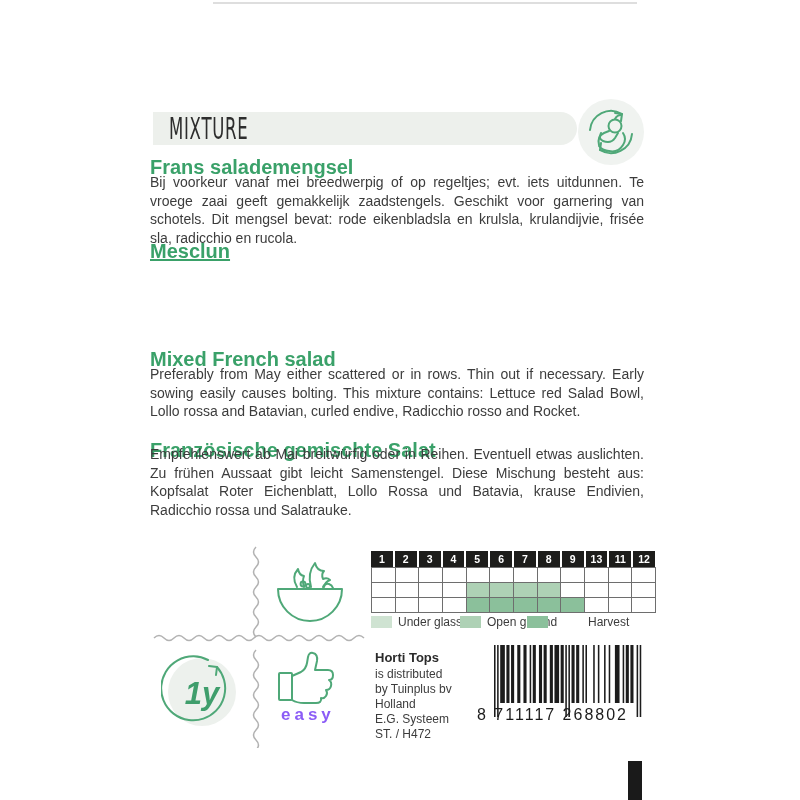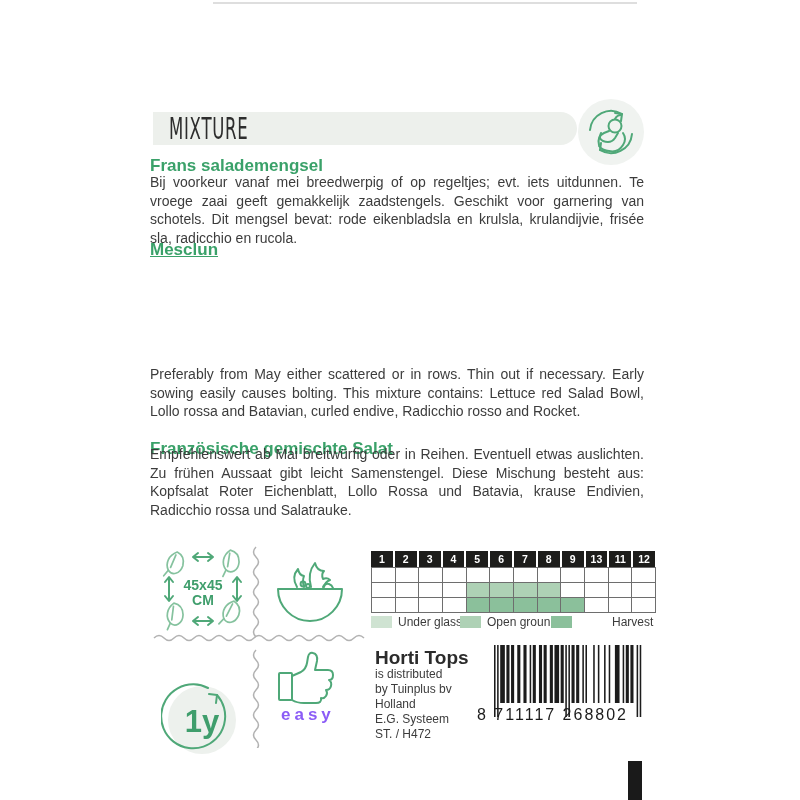--- a/index.html
+++ b/index.html
@@ -13,21 +13,21 @@
   .band{left:153px;top:112px;width:424px;height:33px;background:#edf0ec;
         border-radius:0 17px 17px 0;display:flex;align-items:center;}
   .band-title{font-family:"DejaVu Sans",sans-serif;font-weight:500;font-size:23px;
         color:#2d2d2d;letter-spacing:1px;transform:scale(.72,1.28);
         transform-origin:0 55%;margin-left:16px;white-space:nowrap;}
   .logo-circle{left:578px;top:99px;width:66px;height:66px;border-radius:50%;
         background:#f0f3f0;}
   .logo-circle svg{position:absolute;left:1px;top:1px;}
 
   
-  .sec-head{left:150px;width:494px;font-size:17px;font-weight:bold;color:#3aa169;}
+  .sec-head{left:150px;width:494px;font-size:20px;font-weight:bold;color:#3aa169;}
   .sec-body{left:150px;width:494px;font-size:14px;line-height:18.6px;color:#3c3c3c;
         text-align:justify;}
   .h1{top:156px;} .b1{top:173px;}
   .h2{top:240px;text-decoration:underline;} .b2{top:269px;}
   .h3{top:348px;} .b3{top:365px;}
   .h4{top:439px;} .b4{top:445px;}
 
   
   .wavy{stroke:#b2b2b2;stroke-width:1.5;fill:none;}
 
@@ -42,27 +42,27 @@
   .cal-header{left:371px;top:551px;width:284px;display:grid;
         grid-template-columns:repeat(12,1fr);gap:2px;}
   .mcell{height:16px;background:#1d1d1b;color:#fff;font-size:10.5px;font-weight:bold;
         text-align:center;line-height:16px;}
   .cal-grid{left:371px;top:567px;width:284px;display:grid;
         grid-template-columns:repeat(12,1fr);border-left:1px solid #6e6e6e;
         border-top:1px solid #6e6e6e;}
   .gcell{height:14px;border-right:1px solid #6e6e6e;border-bottom:1px solid #6e6e6e;
         background:#fff;}
   .legend-item{top:615px;display:flex;align-items:center;gap:6px;}
-  .leg1{left:371px;} .leg2{left:460px;} .leg3{left:551px;gap:40px;}
+  .leg1{left:371px;} .leg2{left:460px;} .leg3{left:527px;gap:40px;}
   .legend-swatch{width:21px;height:12px;display:inline-block;}
   .legend-label{font-size:12px;color:#3c3c3c;white-space:nowrap;}
 
   
   .dist{left:375px;top:650px;width:110px;color:#3c3c3c;font-size:12px;line-height:15px;}
-  .dist-name{font-weight:bold;font-size:19px;color:#2b2b2b;margin-bottom:2px;}
+  .dist-name{font-weight:bold;font-size:13px;color:#2b2b2b;margin-bottom:2px;}
   .barcode-digits{left:477px;top:706px;width:180px;font-size:16px;color:#1c1c1c;
         letter-spacing:2px;white-space:nowrap;}
   [data-name="barcode-bars"] rect{fill:#1c1c1c;}
   .print-mark{left:628px;top:761px;width:14px;height:39px;background:#1a1a1a;}
 </style>
 </head>
 <body>
 
 <div id="page" data-name="seed-packet-back">
 
@@ -88,48 +88,26 @@
         <path d="M44 33 q4 6 0 12 q-5 8 -14 6 q-7 -1 -10 -5"></path>
       </g>
     </svg>
   </div>
 
   <div class="abs sec-head h1" data-name="section-heading-nl">Frans salademengsel</div>
   <div class="abs sec-body b1" data-name="section-body-nl">Bij voorkeur vanaf mei breedwerpig of op regeltjes; evt. iets uitdunnen. Te vroege zaai geeft gemakkelijk zaadstengels. Geschikt voor garnering van schotels. Dit mengsel bevat: rode eikenbladsla en krulsla, krulandijvie, frisée sla, radicchio en rucola.</div>
 
   <div class="abs sec-head h2" data-name="section-heading-fr">Mesclun</div>
 
+  <div class="abs sec-head h3" data-name="section-heading-en">Mixed French salad</div>
   <div class="abs sec-body b3" data-name="section-body-en">Preferably from May either scattered or in rows. Thin out if necessary. Early sowing easily causes bolting. This mixture contains: Lettuce red Salad Bowl, Lollo rossa and Batavian, curled endive, Radicchio rosso and Rocket.</div>
 
   <div class="abs sec-head h4" data-name="section-heading-de">Französische gemischte Salat</div>
   <div class="abs sec-body b4" data-name="section-body-de">Empfehlenswert ab Mai breitwürfig oder in Reihen. Eventuell etwas auslichten. Zu frühen Aussaat gibt leicht Samenstengel. Diese Mischung besteht aus: Kopfsalat Roter Eichenblatt, Lollo Rossa und Batavia, krause Endivien, Radicchio rossa und Salatrauke.</div>
 
-  <div class="abs" style="left:159px;top:546px;" data-name="plant-spacing-icon">
-    <svg width="88" height="86" viewBox="0 0 88 86">
-      <defs>
-        <g id="leafg" class="ico-thin">
-          <path d="M14 3 C6 7 3 15 7 22 C11 27 19 25 21 16 C22 9 19 5 14 3 Z"></path>
-          <path d="M13 6 L9 19" fill="none"></path>
-          <path d="M7 22 L3 28" fill="none"></path>
-        </g>
-      </defs>
-      <use href="#leafg" transform="translate(3,3) rotate(6 14 15)"></use>
-      <use href="#leafg" transform="translate(59,1) rotate(-8 14 15)"></use>
-      <use href="#leafg" transform="translate(3,54) rotate(-10 14 15)"></use>
-      <use href="#leafg" transform="translate(59,52) rotate(10 14 15)"></use>
-      <g class="ico">
-        <path d="M35 11 H53 M39 7 L34 11 L39 15 M49 7 L54 11 L49 15"></path>
-        <path d="M35 75 H53 M39 71 L34 75 L39 79 M49 71 L54 75 L49 79"></path>
-        <path d="M10 32 V54 M6 36 L10 31 L14 36 M6 50 L10 55 L14 50"></path>
-        <path d="M78 32 V54 M74 36 L78 31 L82 36 M74 50 L78 55 L82 50"></path>
-      </g>
-      <text class="ico-txt" x="44" y="44" font-size="14" text-anchor="middle" data-name="spacing-label-line1">45x45</text>
-      <text class="ico-txt" x="44" y="59" font-size="14" text-anchor="middle" data-name="spacing-label-line2">CM</text>
-    </svg>
-  </div>
 
   <svg class="abs" style="left:250px;top:545px;" width="12" height="94" data-name="vertical-wavy-divider">
     <path class="wavy" d="M6 2 q-5 5 0 10 t0 10 t0 10 t0 10 t0 10 t0 10 t0 10 t0 10 t0 10"></path>
   </svg>
 
   <div class="abs" style="left:271px;top:551px;" data-name="salad-bowl-icon">
     <svg width="78" height="76" viewBox="0 0 78 76">
       <path class="ico" fill="#dcebdf" d="M7 38 A32 32 0 0 0 71 38 Z"></path>
       <g class="ico" stroke-width="1.8">
         <path d="M40 36 q-4 -14 4 -24 q2 8 9 8 q-3 3 -1 8 q4 -2 7 1 q-5 2 -6 7"></path>
@@ -204,21 +182,21 @@
   </div>
   <div class="abs legend-item leg2" data-name="legend-item-open-ground">
     <span class="legend-swatch" data-name="legend-swatch" style="background: rgb(174, 209, 181);"></span>
     <span class="legend-label" data-name="legend-label">Open ground</span>
   </div>
   <div class="abs legend-item leg3" data-name="legend-item-harvest">
     <span class="legend-swatch" data-name="legend-swatch" style="background: rgb(139, 192, 155);"></span>
     <span class="legend-label" data-name="legend-label">Harvest</span>
   </div>
 
-  <div class="abs" style="left:161px;top:678px;" data-name="one-year-cycle-icon">
+  <div class="abs" style="left:161px;top:650px;font-style:italic;" data-name="one-year-cycle-icon">
     <svg width="82" height="82" viewBox="0 0 82 82">
       <circle cx="41" cy="42" r="34" fill="#edf1ed"></circle>
       <g class="ico" stroke-width="2.4">
         <path d="M47 10 A32 32 0 1 0 56 17"></path>
         <path d="M56 17 l-8 -1 M56 17 l-1 8"></path>
       </g>
       <text class="ico-txt" x="41" y="54" font-size="31" text-anchor="middle" fill="#3aa169" data-name="duration-label">1y</text>
     </svg>
   </div>
 

